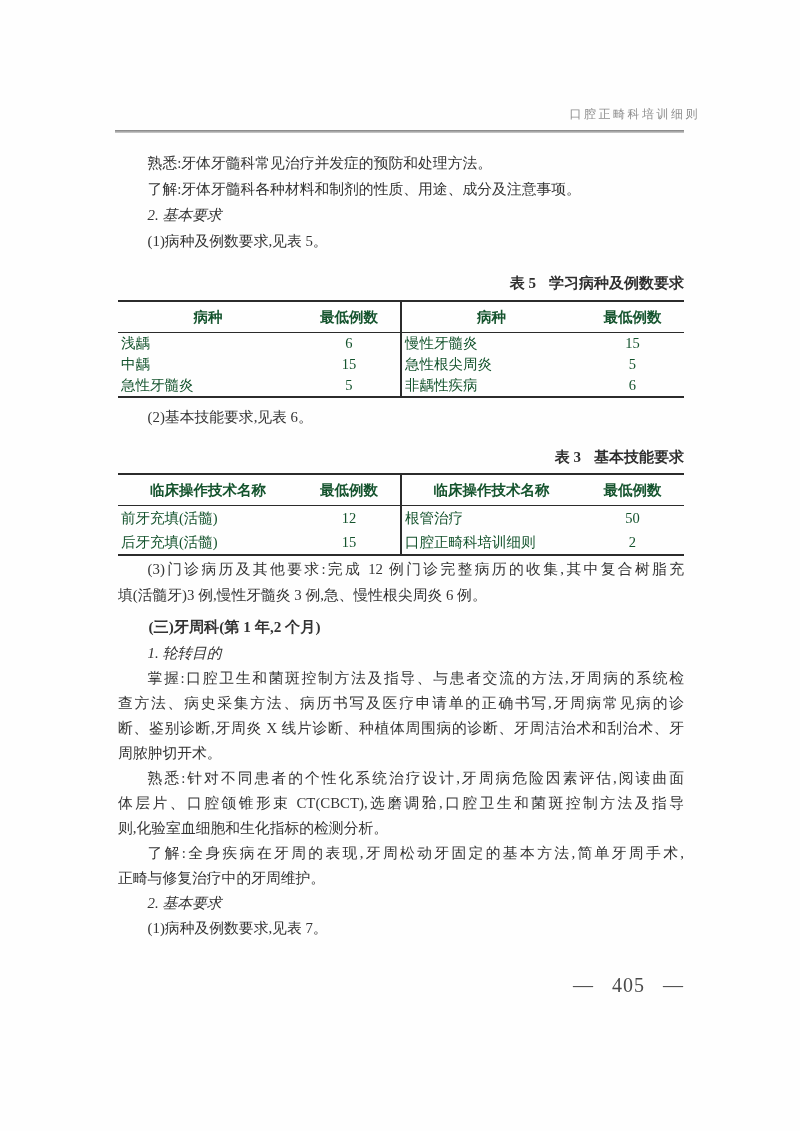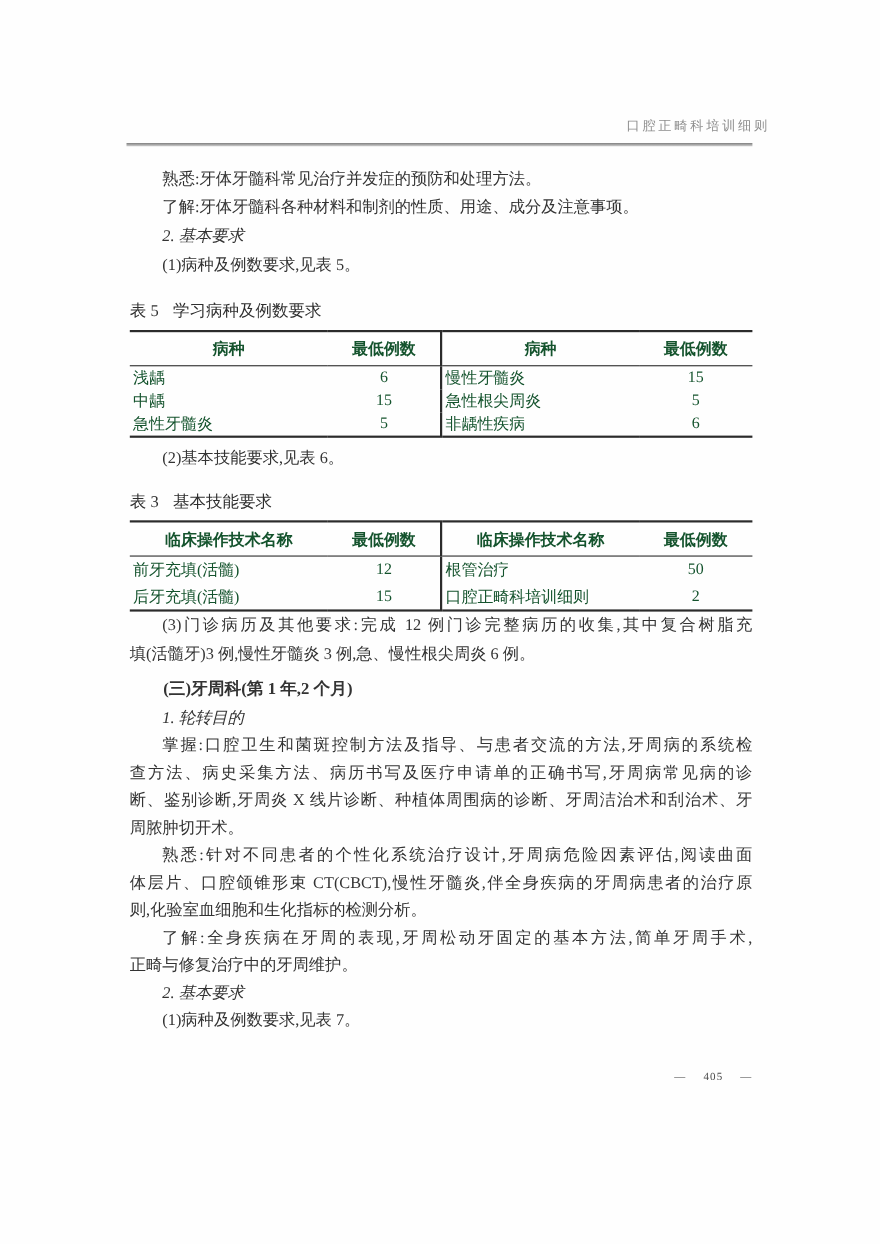--- a/index.html
+++ b/index.html
@@ -51,22 +51,22 @@
   .kai { font-style: italic; }
   .bold { font-weight: bold; font-size: 15.2px; }
   .mt-l4 { margin-top: 6px; }
   .mt-l5 { }
   .mt-l7 { margin-top: 6px; }
   
   .caption {
     margin-top: 16px;
     width: 566px;
     line-height: 26px;
-    text-align: left;
-    font-weight: normal;
+    text-align: right;
+    font-weight: bold;
     font-size: 15px;
     color: #2f2f2f;
   }
   .caption.c6 { margin-top: 14px; }
   .cap-label { margin-right: 13px; }
   
   table.dtable {
     width: 566px;
     border-collapse: collapse;
     table-layout: fixed;
@@ -89,21 +89,21 @@
   .dtable td.name { text-align: left; padding-left: 3px; }
   .dtable td.num { text-align: center; }
   .dtable .mid { border-right: 2px solid #2b2b2b; }
   .col-name { width: 31.8%; }
   .col-num  { width: 18.2%; }
   
   .footer {
     position: absolute;
     top: 974px;
     right: 116px;
-    font-size: 10px;
+    font-size: 20px;
     color: #4a4a4a;
     word-spacing: 12px;
     letter-spacing: 1px;
   }
 </style>
 </head>
 <body>
 
 <div class="page">
 
@@ -202,21 +202,21 @@
 
     <div class="line indent bold mt-l7">(三)牙周科(第 1 年,2 个月)</div>
     <div class="line indent kai">1. 轮转目的</div>
 
     <div class="tight">
       <div class="line indent fill">掌握:口腔卫生和菌斑控制方法及指导、与患者交流的方法,牙周病的系统检</div>
       <div class="line fill">查方法、病史采集方法、病历书写及医疗申请单的正确书写,牙周病常见病的诊</div>
       <div class="line fill">断、鉴别诊断,牙周炎 X 线片诊断、种植体周围病的诊断、牙周洁治术和刮治术、牙</div>
       <div class="line">周脓肿切开术。</div>
       <div class="line indent fill">熟悉:针对不同患者的个性化系统治疗设计,牙周病危险因素评估,阅读曲面</div>
-      <div class="line fill">体层片、口腔颌锥形束 CT(CBCT),慢性牙髓炎,伴全身疾病的牙周病患者的治疗原</div>
+      <div class="line fill">体层片、口腔颌锥形束 CT(CBCT),选磨调𬌗,口腔卫生和菌斑控制方法及指导</div>
       <div class="line">则,化验室血细胞和生化指标的检测分析。</div>
       <div class="line indent fill">了解:全身疾病在牙周的表现,牙周松动牙固定的基本方法,简单牙周手术,</div>
       <div class="line">正畸与修复治疗中的牙周维护。</div>
       <div class="line indent kai">2. 基本要求</div>
       <div class="line indent">(1)病种及例数要求,见表 7。</div>
     </div>
 
   </div>
 
   <div class="footer">

